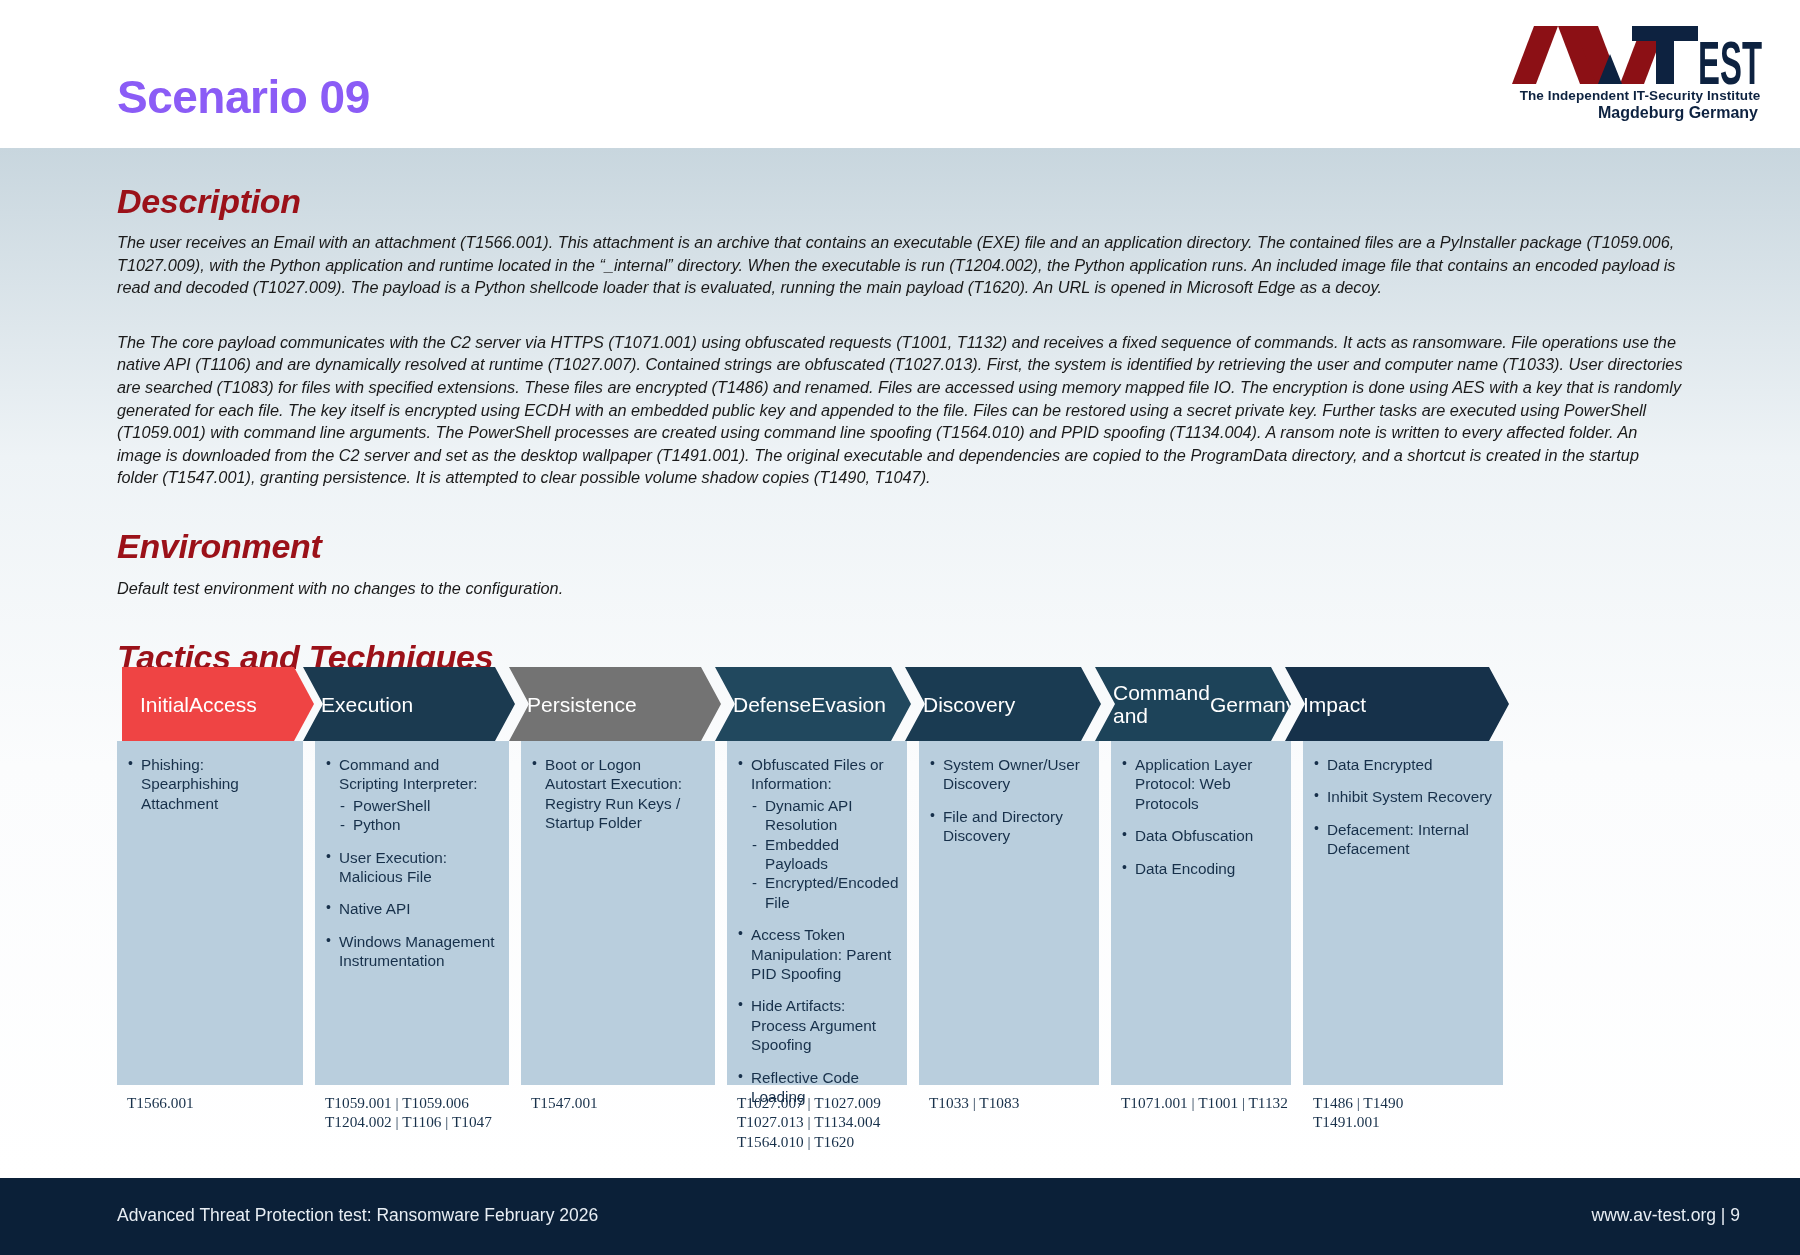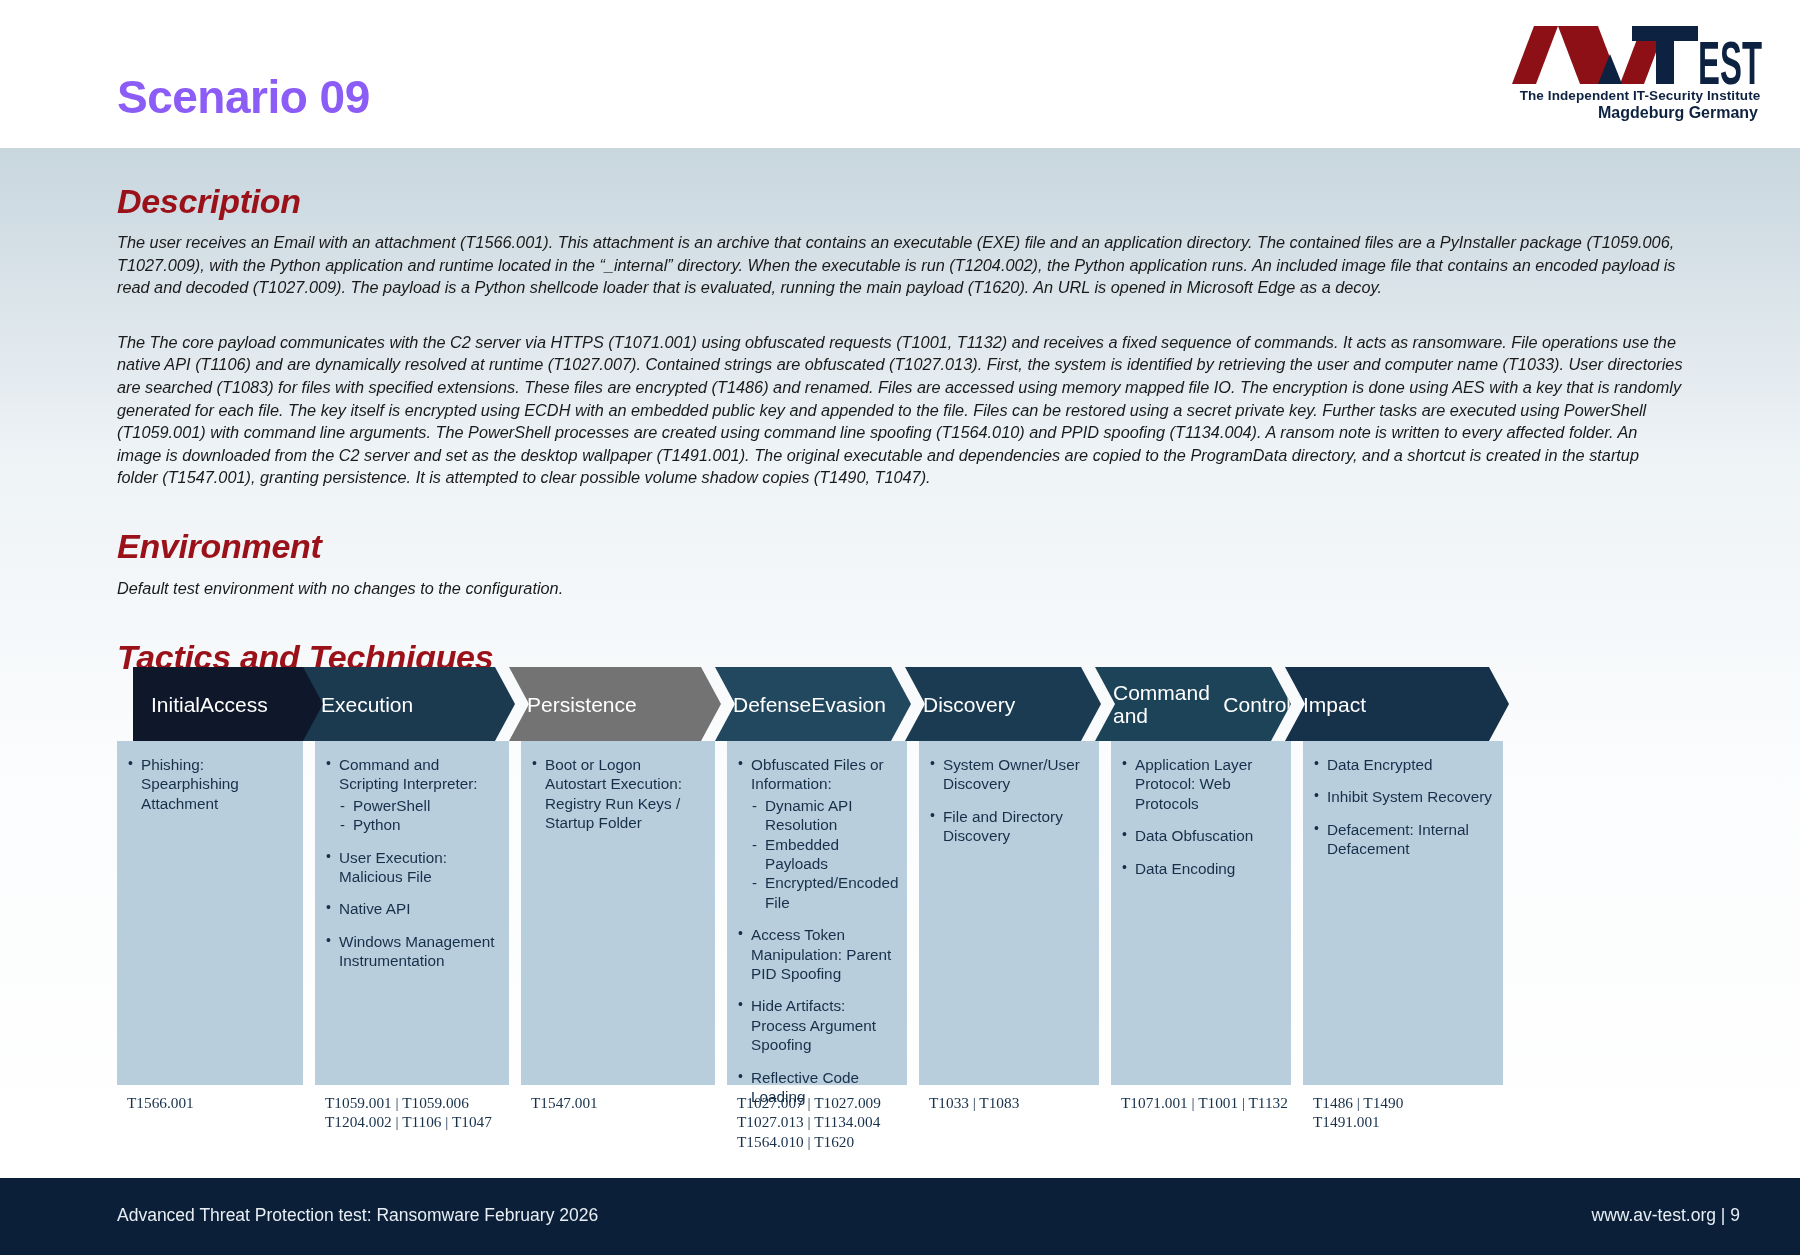--- a/index.html
+++ b/index.html
@@ -73,21 +73,21 @@
 
   
   .chev-row{ position:relative; width:1392px; height:74px; }
   .chev{
     position:absolute; top:0; height:74px;
     display:flex; align-items:center;
     color:#ffffff; font-size:21px; line-height:23px;
     padding-left:18px;
   }
   .chev span{ display:block; }
-  .c0{ left:16px;    width:192px; background:#0f172a;
+  .c0{ left:5px;    width:192px; background:#ef4444;
        clip-path:polygon(0 0, 172px 0, 192px 37px, 172px 74px, 0 74px); }
   .c1{ left:186px;  width:212px; background:#1b3a50;
        clip-path:polygon(0 0, 192px 0, 212px 37px, 192px 74px, 0 74px, 20px 37px); }
   .c2{ left:392px;  width:212px; background:#737373;
        clip-path:polygon(0 0, 192px 0, 212px 37px, 192px 74px, 0 74px, 20px 37px); }
   .c3{ left:598px;  width:196px; background:#21485e;
        clip-path:polygon(0 0, 176px 0, 196px 37px, 176px 74px, 0 74px, 20px 37px); }
   .c4{ left:788px;  width:196px; background:#1a3b52;
        clip-path:polygon(0 0, 176px 0, 196px 37px, 176px 74px, 0 74px, 20px 37px); }
   .c5{ left:978px;  width:196px; background:#1d4359;
@@ -214,21 +214,21 @@
       </div>
       <div class="chev c3">
         <span>Defense</span>
         <span>Evasion</span>
       </div>
       <div class="chev c4">
         <span>Discovery</span>
       </div>
       <div class="chev c5">
         <span>Command and</span>
-        <span>Control</span>
+        <span>Germany</span>
       </div>
       <div class="chev c6">
         <span>Impact</span>
       </div>
     </div>
   <div class="cols" id="cols">
       <div class="col w0">
         <ul class="tlist">
           <li>Phishing: Spearphishing Attachment</li>
         </ul>

